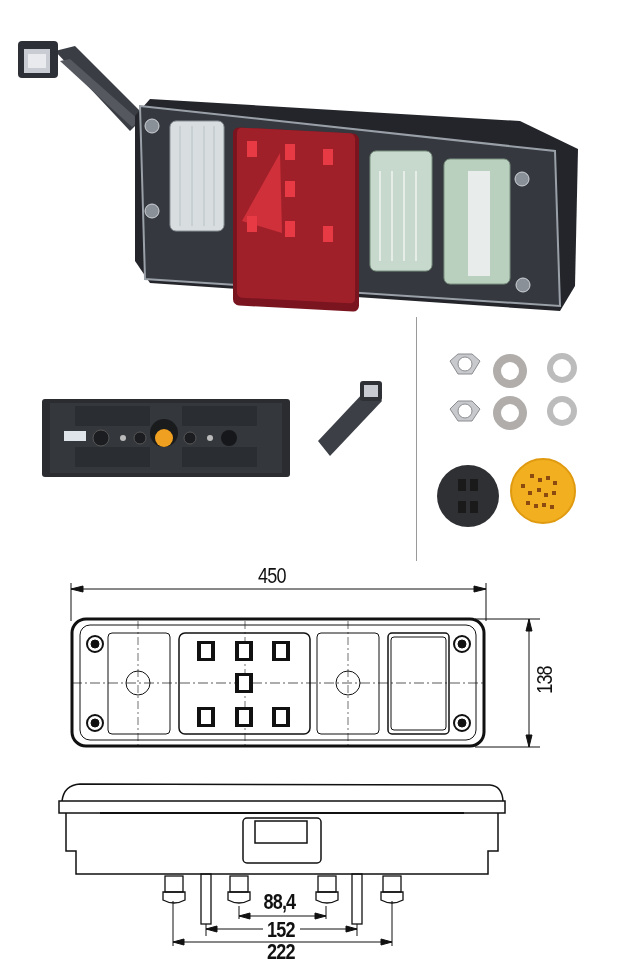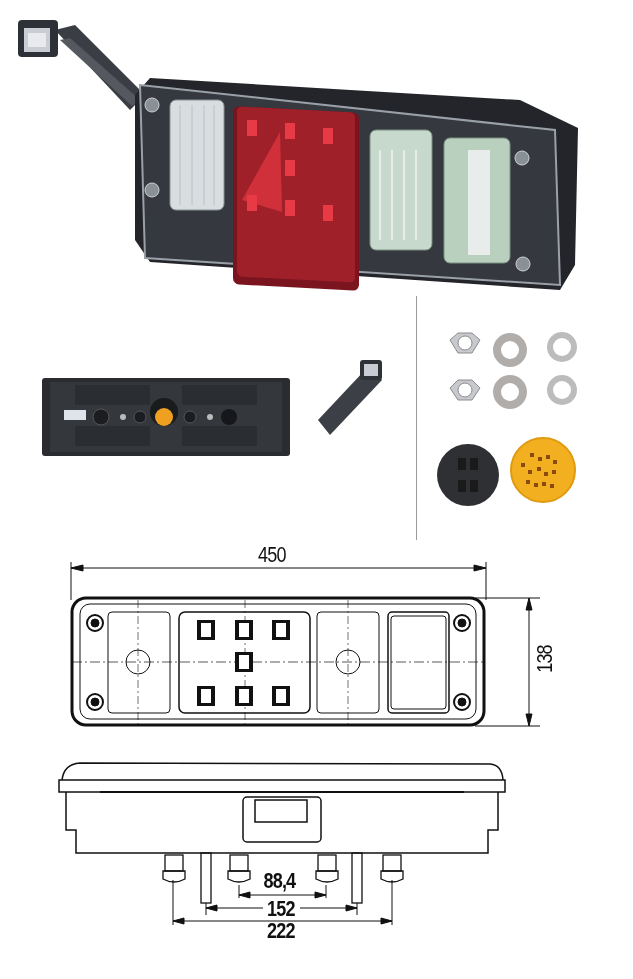--- a/index.html
+++ b/index.html
@@ -1,17 +1,17 @@
 <!DOCTYPE html>
 <html><head>
 <meta charset="utf-8">
 <style>
   html,body{margin:0;padding:0;background:#ffffff;}
   body{width:633px;height:979px;position:relative;overflow:hidden;font-family:"Liberation Sans",sans-serif;}
-  .abs{position:absolute;}
+  .abs{position:absolute;margin-top:21px;}
   .dimtxt{position:absolute;font-family:"Liberation Sans",sans-serif;color:#111;letter-spacing:-1px;transform:scaleX(0.82);transform-origin:center;}
   svg{display:block;}
 </style>
 </head>
 <body>
 
 <div class="abs" style="left:0;top:0;width:633px;height:300px;">
   <svg width="633" height="300" viewBox="0 0 633 300">
 
     <g>

